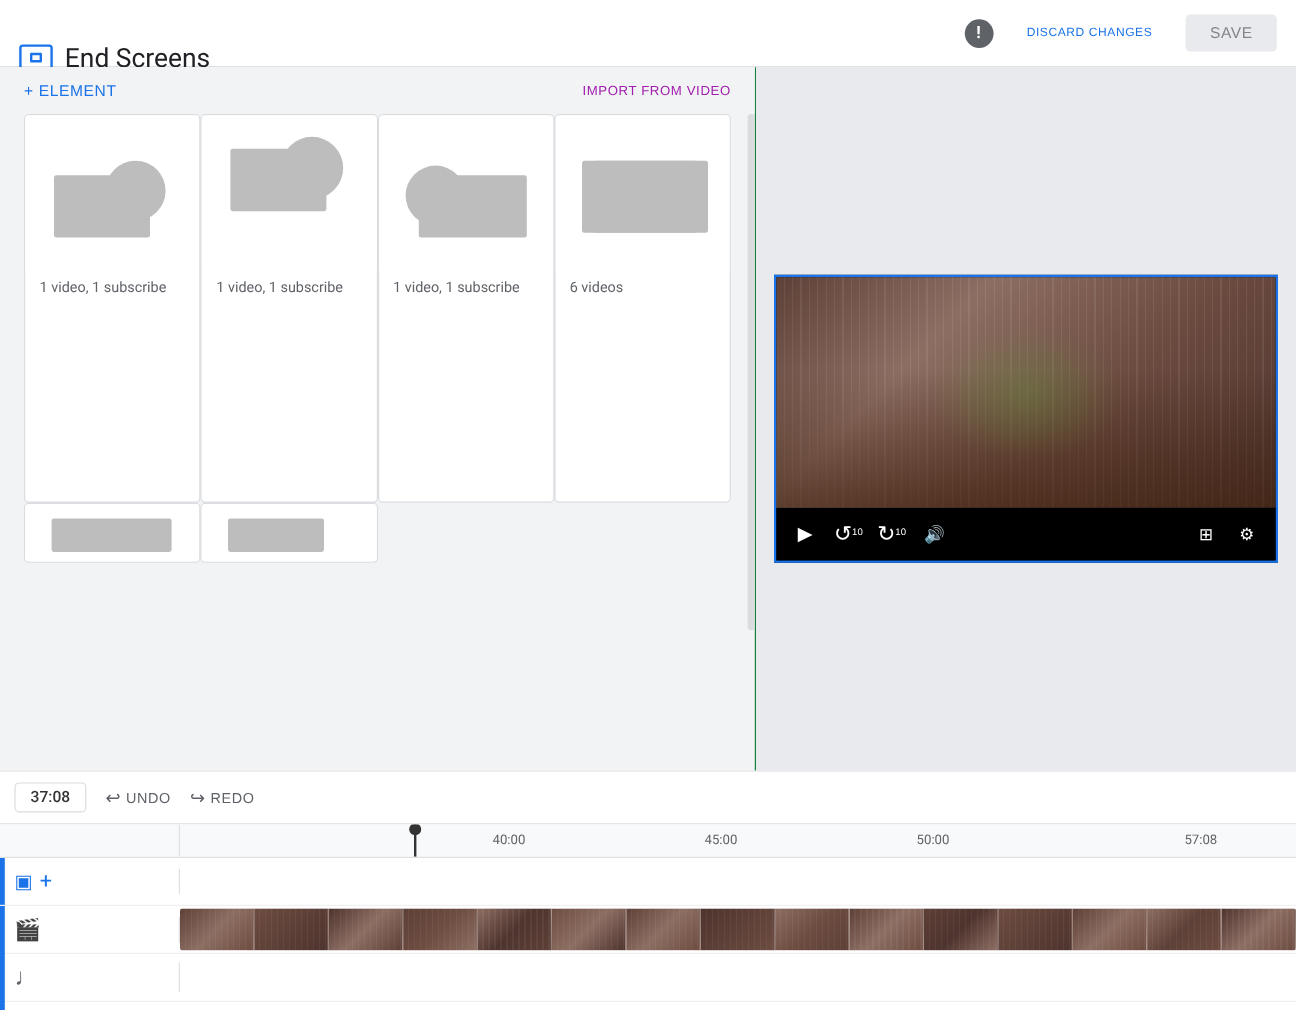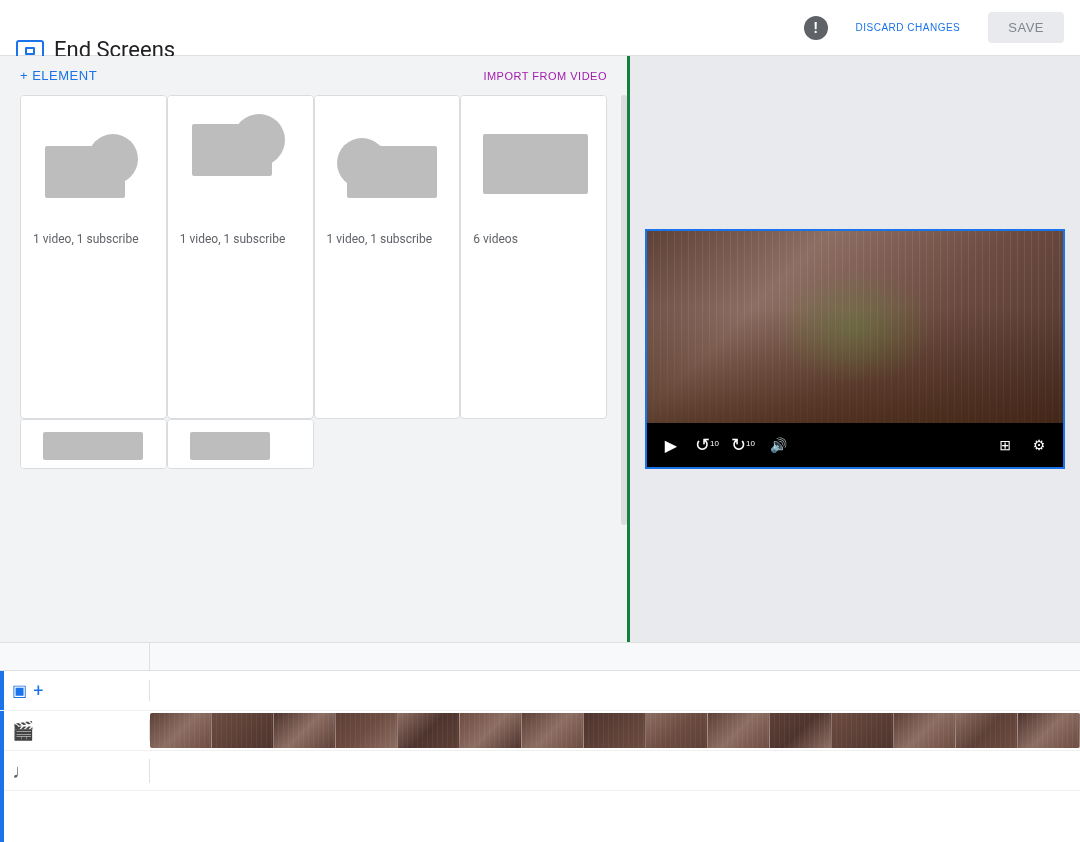--- a/index.html
+++ b/index.html
@@ -4,21 +4,21 @@
   <style>
     * { box-sizing: border-box; margin: 0; padding: 0; }
     body { font-family: 'Roboto', Arial, sans-serif; background: #f9f9f9; color: #333; font-size: 13px; overflow: hidden; width: 1080px; height: 842px; }
 
     
     .header {
       display: flex; align-items: center; justify-content: space-between;
       background: #fff; border-bottom: 1px solid #e0e0e0;
       padding: 0 16px; height: 56px;
     }
-    .header-left { display: flex; align-items: flex-end; gap: 10px; margin-top: 44px; }
+    .header-left { display: flex; align-items: flex-start; gap: 10px; margin-top: 44px; }
     .header-icon {
       width: 28px; height: 22px; border: 2.5px solid #1a73e8; border-radius: 3px;
       display: flex; align-items: center; justify-content: center;
     }
     .header-icon-inner {
       width: 10px; height: 8px; border: 2px solid #1a73e8; border-radius: 1px;
     }
     .header-title { font-size: 22px; font-weight: 400; color: #202124; }
     .header-right { display: flex; align-items: center; gap: 16px; }
     .warning-icon {
@@ -35,21 +35,21 @@
       background: #e8eaed; border: none; color: #80868b; font-size: 13px;
       font-weight: 500; cursor: default; padding: 8px 20px; border-radius: 4px;
       text-transform: uppercase; letter-spacing: 0.5px;
     }
 
     
     .main { display: flex; height: calc(842px - 56px - 200px); }
 
     
     .left-panel {
-      width: 630px; background: #f1f3f4; border-right: 3px solid #15803d;
+      width: 630px; background: #f1f3f4; border-right: 1px solid #15803d;
       display: flex; flex-direction: column;
     }
     .left-toolbar {
       display: flex; align-items: center; justify-content: space-between;
       padding: 12px 20px; background: #f1f3f4;
     }
     .add-element-btn {
       display: flex; align-items: center; gap: 6px;
       background: none; border: none; color: #1a73e8; font-size: 13px;
       font-weight: 500; cursor: pointer; text-transform: uppercase; letter-spacing: 0.5px;
@@ -294,23 +294,43 @@
           <button class="ctrl-btn" style="font-size:14px;">⚙</button>
         </div>
       </div>
     </div>
   </div>
 
 </div>
 
 <div class="timeline-area">
 
+  <div class="timeline-toolbar">
+    <div class="time-display">37:08</div>
+    <button class="undo-btn">
+      <span style="font-size:15px;">↩</span>
+      <span>UNDO</span>
+    </button>
+    <button class="redo-btn">
+      <span style="font-size:15px;">↪</span>
+      <span>REDO</span>
+    </button>
+  </div>
 
   <div class="timeline-ruler">
     <div style="width:150px;min-width:150px;border-right:1px solid #e0e0e0;height:100%;"></div>
+    <div class="ruler-markers">
+      <div class="playhead">
+        <div class="playhead-dot"></div>
+      </div>
+      <span class="ruler-mark" style="left: 28%">40:00</span>
+      <span class="ruler-mark" style="left: 47%">45:00</span>
+      <span class="ruler-mark" style="left: 66%">50:00</span>
+      <span class="ruler-mark" style="left: 90%">57:08</span>
+    </div>
   </div>
 
   <div class="timeline-tracks">
 
     <div class="left-indicator"></div>
 
     <div class="track-row track-row-end-screen">
       <div class="track-label">
         <span class="track-icon" style="color:#1a73e8;">▣</span>
         <span class="track-add">+</span>

